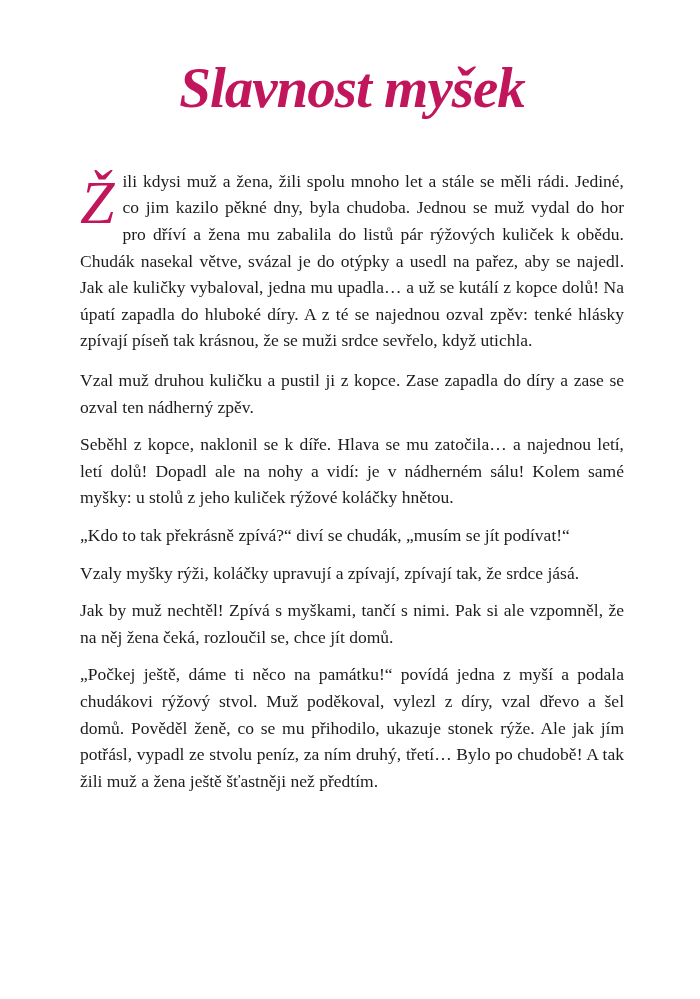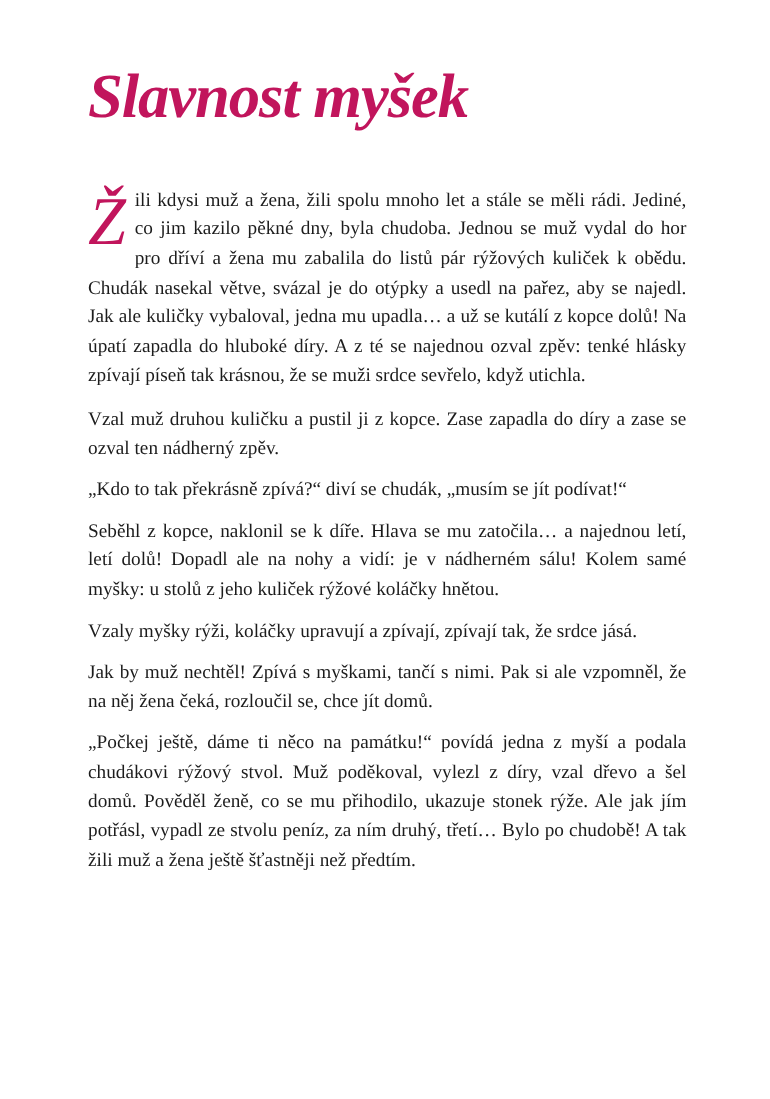--- a/index.html
+++ b/index.html
@@ -25,20 +25,21 @@
     box-sizing:border-box;
   }
   .content{
     position:absolute;
     left:80px;
     right:76px;
     top:0;
   }
   .story-title{
     margin:58px 0 50px 0;
+    text-align:center;
     font-size:57px;
     line-height:1.05;
     font-weight:bold;
     font-style:italic;
     color:var(--accent);
     letter-spacing:-1px;
   }
   .body-para{
     margin:0 0 11px 0;
     font-size:17.5px;
@@ -85,22 +86,22 @@
 <div class="page">
   <div class="content">
 
     <h1 class="story-title">Slavnost myšek</h1>
 
     <p class="body-para first-para">
       <span class="dropcap">Ž</span><span>ili kdysi muž a žena, žili spolu mnoho let a stále se měli rádi. Jediné, co jim kazilo pěkné dny, byla chudoba. Jednou se muž vydal do hor pro dříví a žena mu zabalila do listů pár rýžových kuliček k obědu. Chudák nasekal větve, svázal je do otýpky a usedl na pařez, aby se najedl. Jak ale kuličky vybaloval, jedna mu upadla… a už se kutálí z kopce dolů! Na úpatí zapadla do hluboké díry. A z té se najednou ozval zpěv: tenké hlásky zpívají píseň tak krásnou, že se muži srdce sevřelo, když utichla.</span>
     </p>
 
     <p class="body-para">Vzal muž druhou kuličku a pustil ji z kopce. Zase zapadla do díry a zase se ozval ten nádherný zpěv.</p>
+    <p class="body-para">Seběhl z kopce, naklonil se k díře. Hlava se mu zatočila… a najednou letí, letí dolů! Dopadl ale na nohy a vidí: je v nádherném sálu! Kolem samé myšky: u stolů z jeho kuliček rýžové koláčky hnětou.</p>
     <p class="body-para">„Kdo to tak překrásně zpívá?“ diví se chudák, „musím se jít podívat!“</p>
-    <p class="body-para">Seběhl z kopce, naklonil se k díře. Hlava se mu zatočila… a najednou letí, letí dolů! Dopadl ale na nohy a vidí: je v nádherném sálu! Kolem samé myšky: u stolů z jeho kuliček rýžové koláčky hnětou.</p>
     <p class="body-para">Vzaly myšky rýži, koláčky upravují a zpívají, zpívají tak, že srdce jásá.</p>
     <p class="body-para">Jak by muž nechtěl! Zpívá s myškami, tančí s nimi. Pak si ale vzpomněl, že na něj žena čeká, rozloučil se, chce jít domů.</p>
     <p class="body-para">„Počkej ještě, dáme ti něco na památku!“ povídá jedna z myší a podala chudákovi rýžový stvol. Muž poděkoval, vylezl z díry, vzal dřevo a šel domů. Pověděl ženě, co se mu přihodilo, ukazuje stonek rýže. Ale jak jím potřásl, vypadl ze stvolu peníz, za ním druhý, třetí… Bylo po chudobě! A tak žili muž a žena ještě šťastněji než předtím.</p>
 
   </div>
 
 
 </div>
 
 </body></html>

